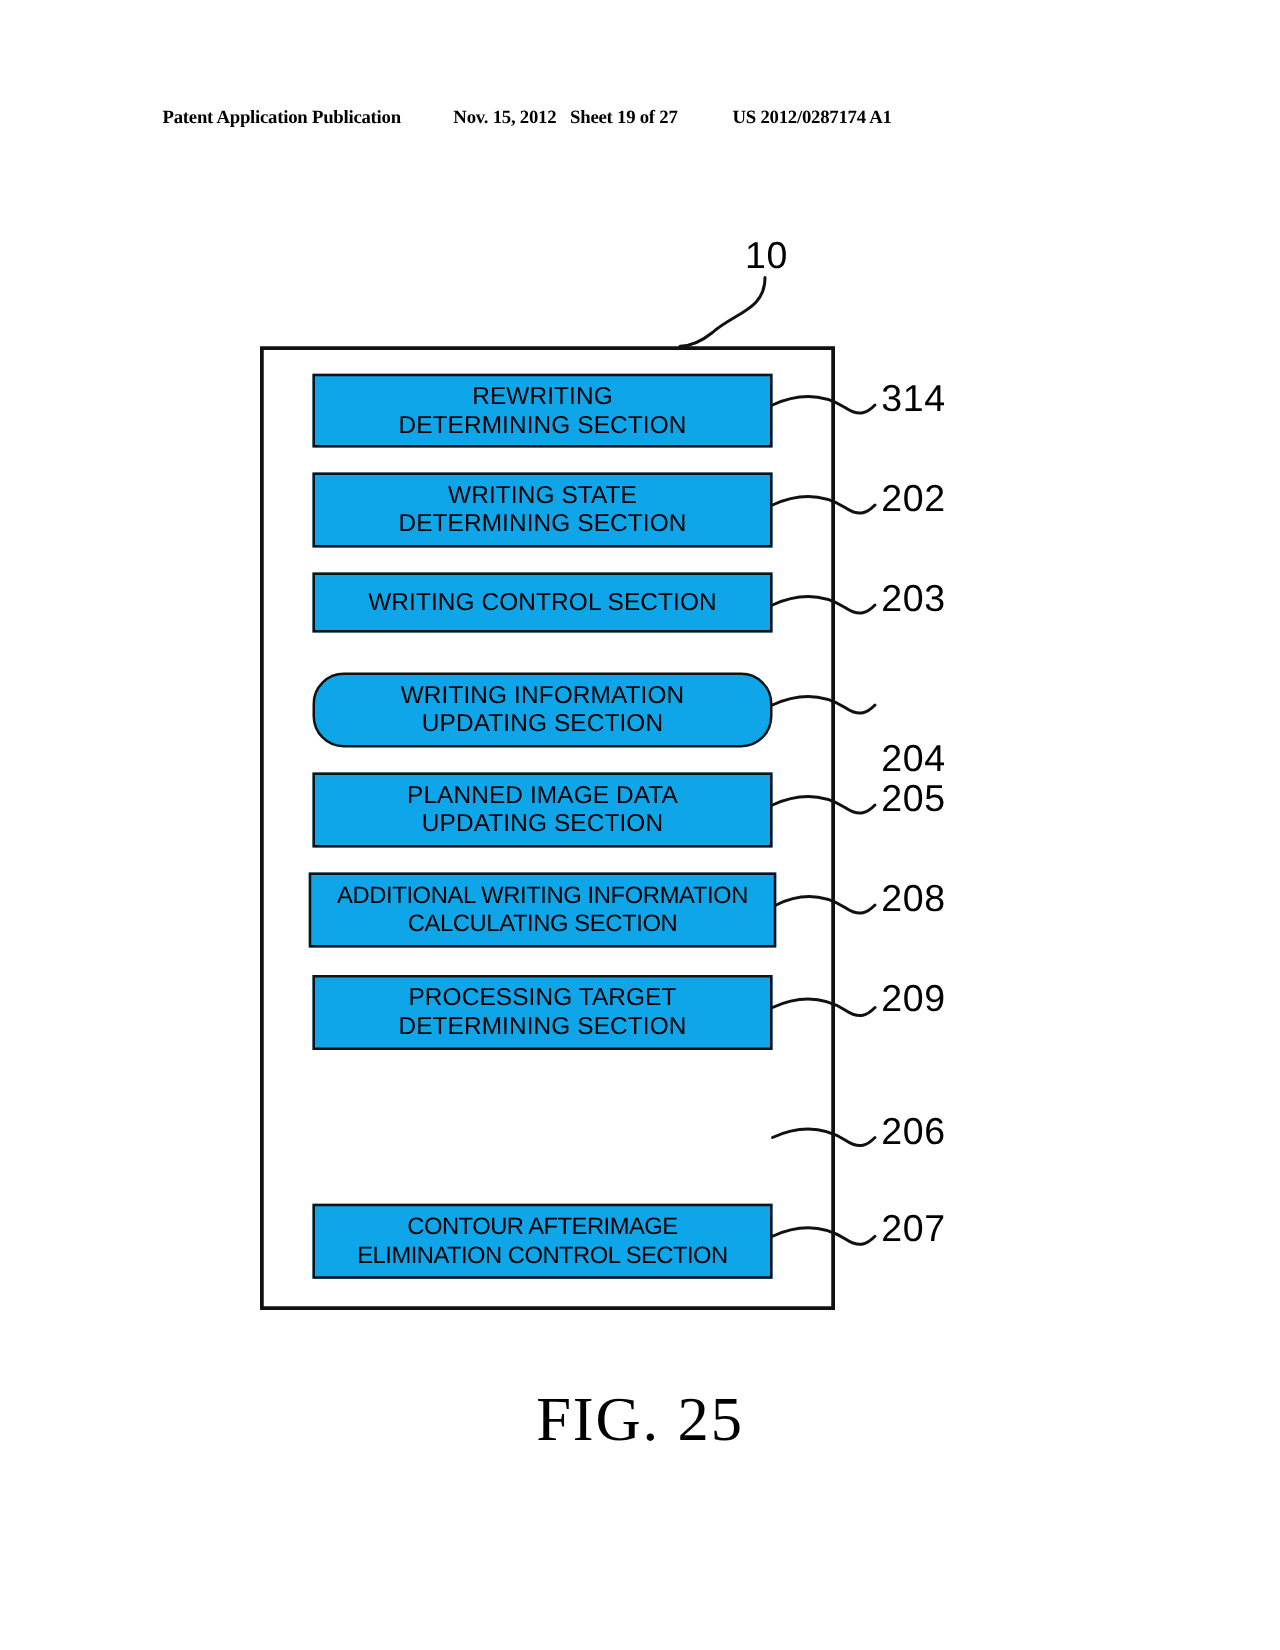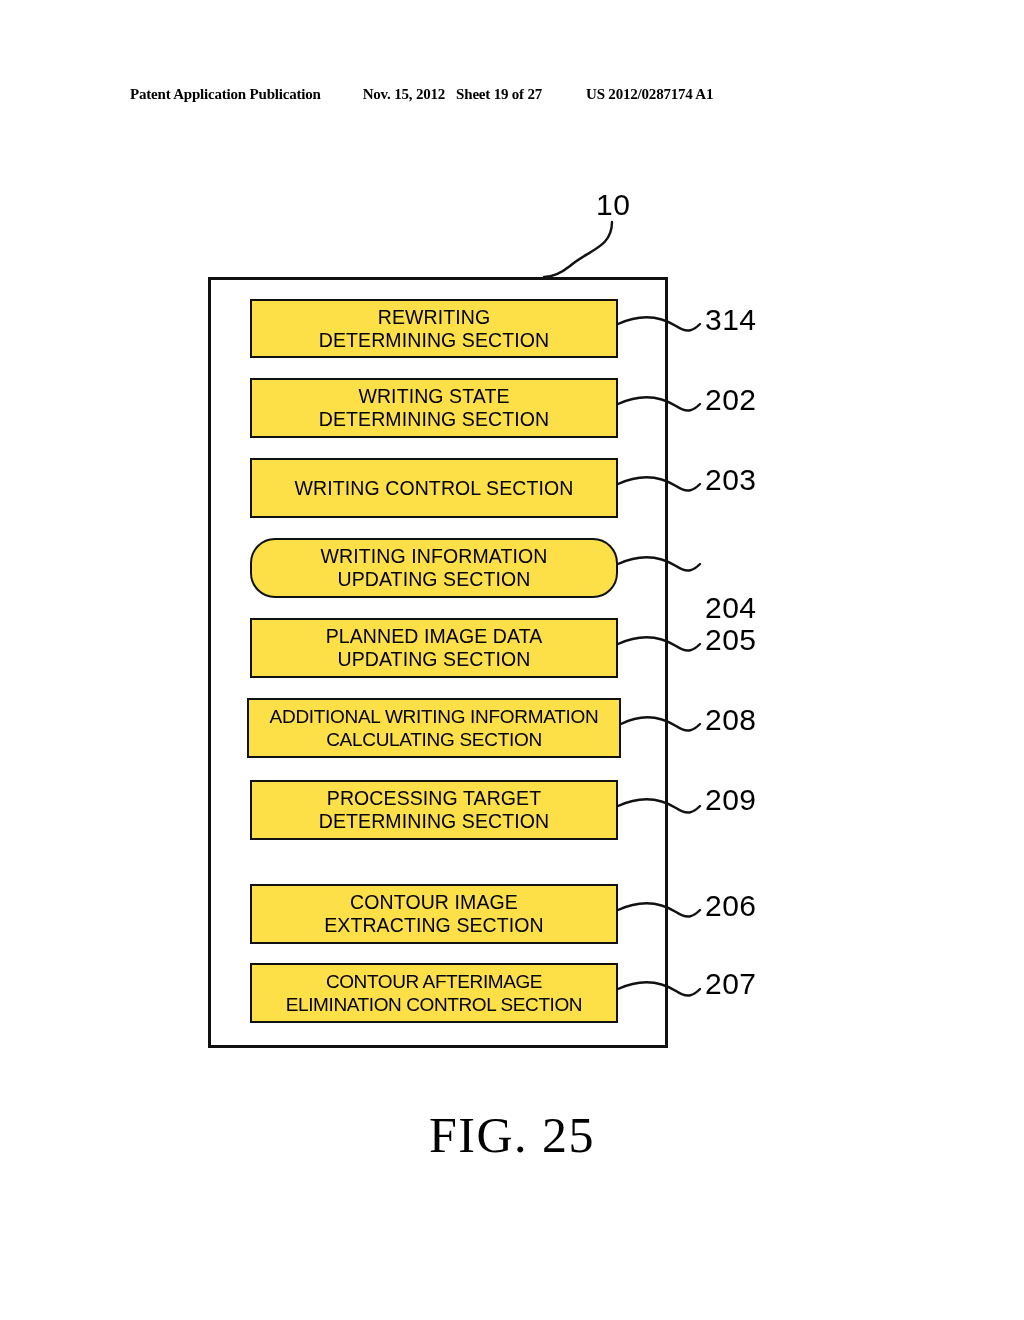--- a/index.html
+++ b/index.html
@@ -61,21 +61,21 @@
   .section-block {
     position: absolute;
     left: 250px;
     width: 368px;
     border: 2.5px solid #111111;
     box-sizing: border-box;
     display: flex;
     align-items: center;
     justify-content: center;
     text-align: center;
-    background: #fde047;
+    background: #0ea5e9;
     font-family: "Liberation Sans", sans-serif;
     font-size: 19.5px;
     line-height: 23px;
     letter-spacing: 0.1px;
     white-space: pre-line;
   }
   
   .section-block.wide {
     left: 247px;
     width: 374px;
@@ -141,36 +141,34 @@
   <div id="device-enclosure"></div>
 
   <div class="ref-numeral" style="left:596px; top:190px;">10</div>
 
   <div class="section-block" style="top:299px; height:59px;">REWRITING
 DETERMINING SECTION</div>
 
   <div class="section-block" style="top:378px; height:60px;">WRITING STATE
 DETERMINING SECTION</div>
 
-  <div class="section-block" style="top:458px; height:60px;">WRITING CONTROL SECTION</div>
+  <div class="section-block" style="top:458px; height:48px;">WRITING CONTROL SECTION</div>
 
   <div class="section-block" style="top:538px; height:60px;border-radius:25px;">WRITING INFORMATION
 UPDATING SECTION</div>
 
   <div class="section-block" style="top:618px; height:60px;">PLANNED IMAGE DATA
 UPDATING SECTION</div>
 
   <div class="section-block wide" style="top:698px; height:60px;">ADDITIONAL WRITING INFORMATION
 CALCULATING SECTION</div>
 
   <div class="section-block" style="top:780px; height:60px;">PROCESSING TARGET
 DETERMINING SECTION</div>
 
-  <div class="section-block" style="top:884px; height:60px;">CONTOUR IMAGE
-EXTRACTING SECTION</div>
 
   <div class="section-block tight" style="top:963px; height:60px;">CONTOUR AFTERIMAGE
 ELIMINATION CONTROL SECTION</div>
 
   <div class="ref-numeral" style="left:705px; top:305px;">314</div>
   <div class="ref-numeral" style="left:705px; top:385px;">202</div>
   <div class="ref-numeral" style="left:705px; top:465px;">203</div>
   <div class="ref-numeral" style="left:705px; top:545px;margin-top:48px;">204</div>
   <div class="ref-numeral" style="left:705px; top:625px;">205</div>
   <div class="ref-numeral" style="left:705px; top:705px;">208</div>

